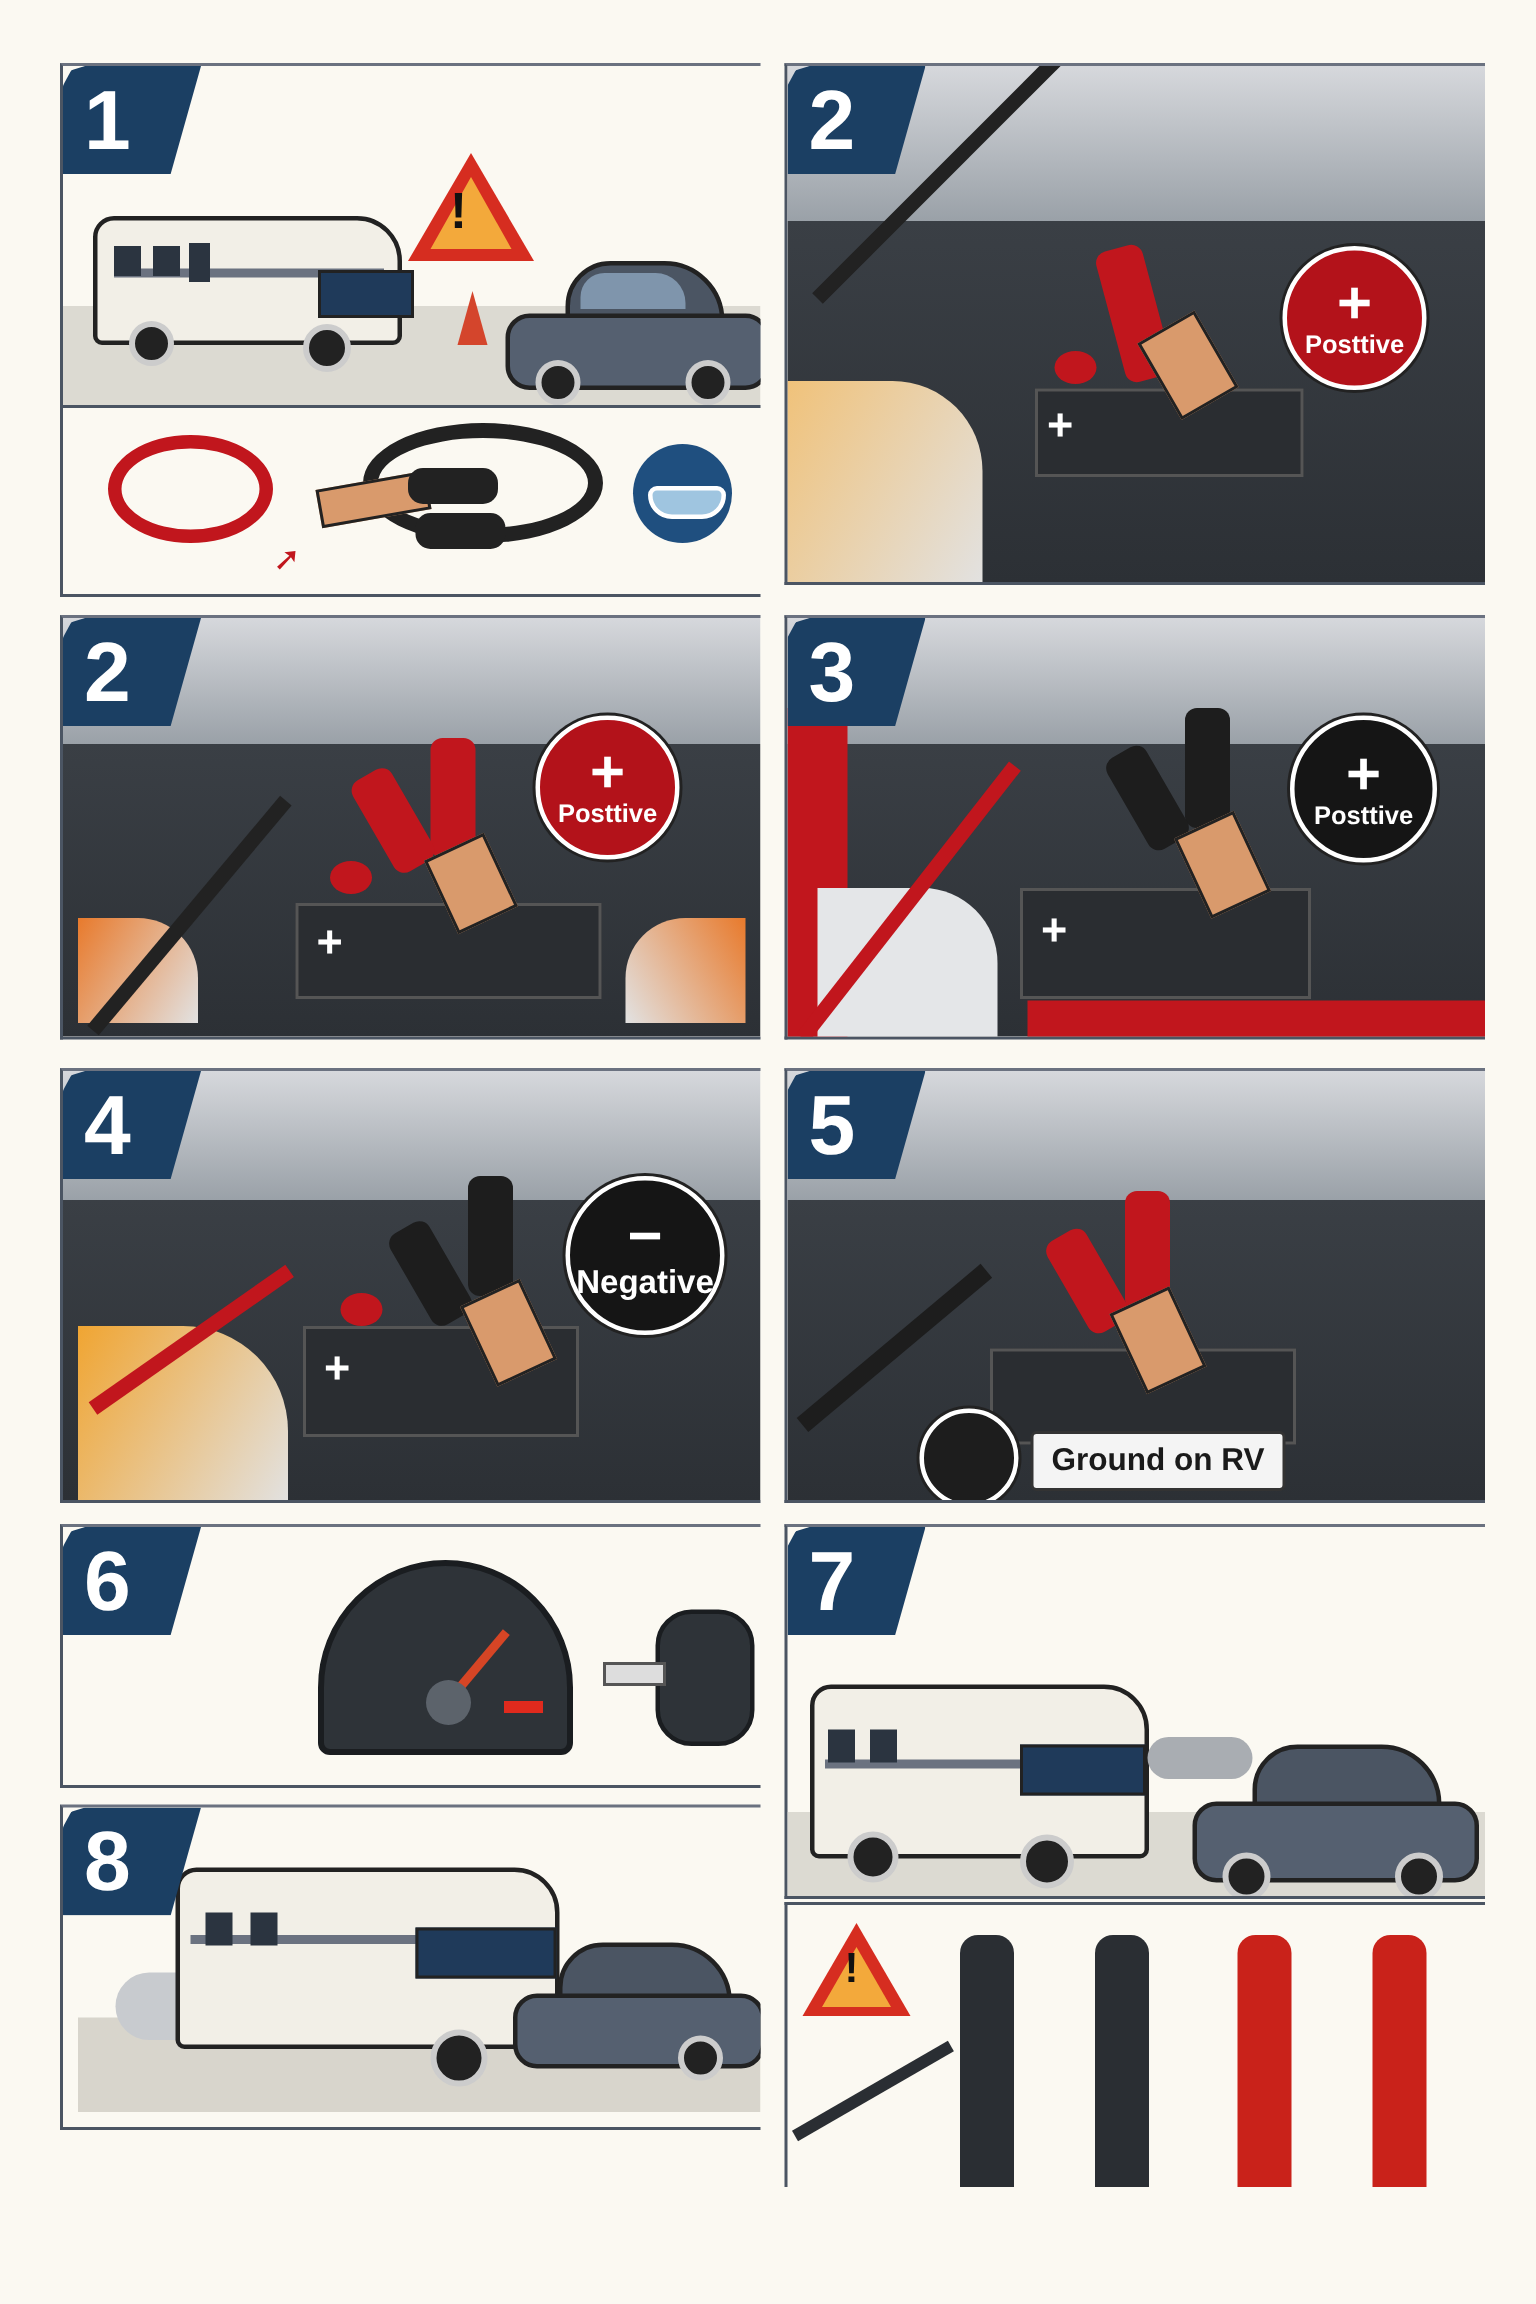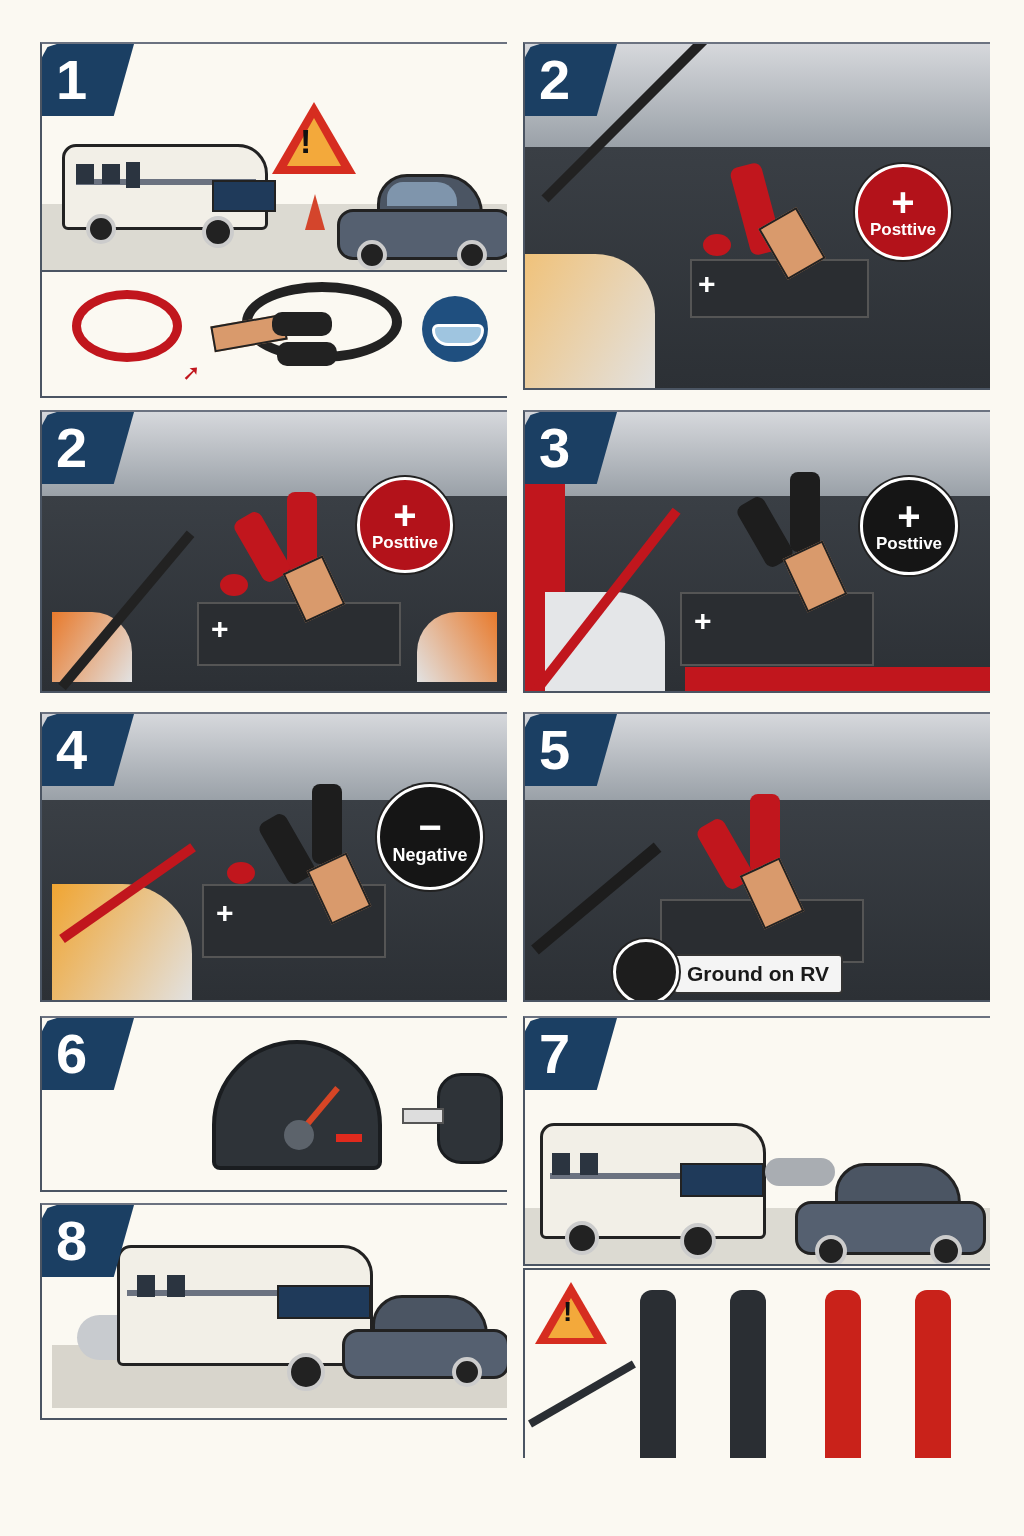--- a/index.html
+++ b/index.html
@@ -126,34 +126,34 @@
   <div style="position:absolute;left:160px;top:170px;width:180px;height:70px;background:#2a2d31;border:2px solid #555;">
     <span style="position:absolute;left:12px;top:10px;color:#fff;font-weight:bold;font-size:30px;">+</span>
   </div>
   <div style="position:absolute;left:185px;top:148px;width:28px;height:22px;background:#c1161d;border-radius:50%;"></div>
   <div style="position:absolute;left:20px;top:220px;width:160px;height:10px;background:#c1161d;transform:rotate(-35deg);transform-origin:left;"></div>
   <div style="position:absolute;left:270px;top:70px;width:30px;height:80px;background:#1d1d1d;border-radius:8px;"></div>
   <div style="position:absolute;left:230px;top:100px;width:30px;height:70px;background:#1d1d1d;border-radius:8px;transform:rotate(-30deg);"></div>
   <div style="position:absolute;left:275px;top:145px;width:40px;height:55px;background:#d99a6c;border:2px solid #222;transform:rotate(-25deg);"></div>
   <div class="bubble" style="left:335px;top:70px;width:100px;height:100px;background:#151515;">
     <span class="sym">−</span>
-    <span style="font-size:18px;">Negative</span>
+    <span style="font-size:22px;">Negative</span>
   </div>
 </div>
 
 <div class="panel noright" style="left:523px;top:712px;width:467px;height:290px;">
   <div class="badge">5</div>
   <div class="scene bay"></div>
   <div style="position:absolute;left:135px;top:185px;width:200px;height:60px;background:#2a2d31;border:2px solid #555;"></div>
   <div style="position:absolute;left:10px;top:230px;width:160px;height:12px;background:#1d1d1d;transform:rotate(-40deg);transform-origin:left;"></div>
   <div style="position:absolute;left:225px;top:80px;width:30px;height:80px;background:#c1161d;border-radius:8px;"></div>
   <div style="position:absolute;left:185px;top:105px;width:30px;height:70px;background:#c1161d;border-radius:8px;transform:rotate(-30deg);"></div>
   <div style="position:absolute;left:225px;top:150px;width:40px;height:55px;background:#d99a6c;border:2px solid #222;transform:rotate(-25deg);"></div>
   <div style="position:absolute;left:88px;top:225px;width:60px;height:60px;border-radius:50%;background:#1d1d1d;border:3px solid #fff;box-shadow:0 0 0 2px #222;z-index:5;"></div>
-  <div class="label-box" style="left:148px;top:240px;">Ground on RV</div>
+  <div class="label-box" style="left:162px;top:240px;">Ground on RV</div>
 </div>
 
 <div class="panel noright" style="left:40px;top:1016px;width:467px;height:176px;">
   <div class="badge">6</div>
   <div style="position:absolute;left:170px;top:22px;width:170px;height:130px;background:#2e3338;border-radius:85px 85px 8px 8px;border:4px solid #1a1d20;box-sizing:border-box;">
     <div style="position:absolute;left:80px;top:30px;width:6px;height:60px;background:#d64525;transform:rotate(40deg);transform-origin:bottom;"></div>
     <div style="position:absolute;left:68px;top:76px;width:30px;height:30px;border-radius:50%;background:#5c636b;"></div>
     <div style="position:absolute;right:16px;top:90px;width:26px;height:8px;background:#e02a1d;"></div>
   </div>
   <div style="position:absolute;left:395px;top:55px;width:60px;height:85px;background:#2e3338;border-radius:24px;border:3px solid #1a1d20;"></div>

